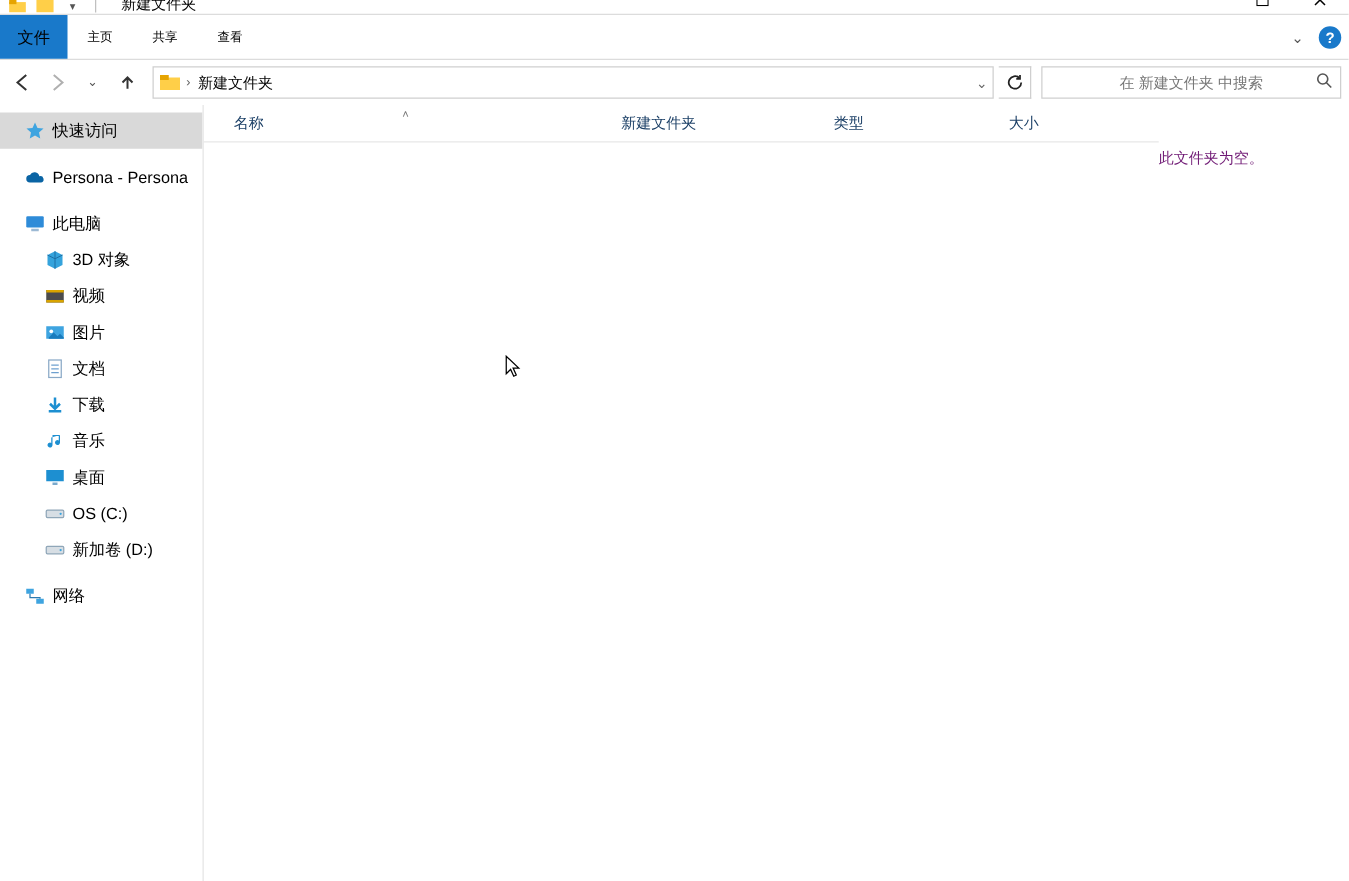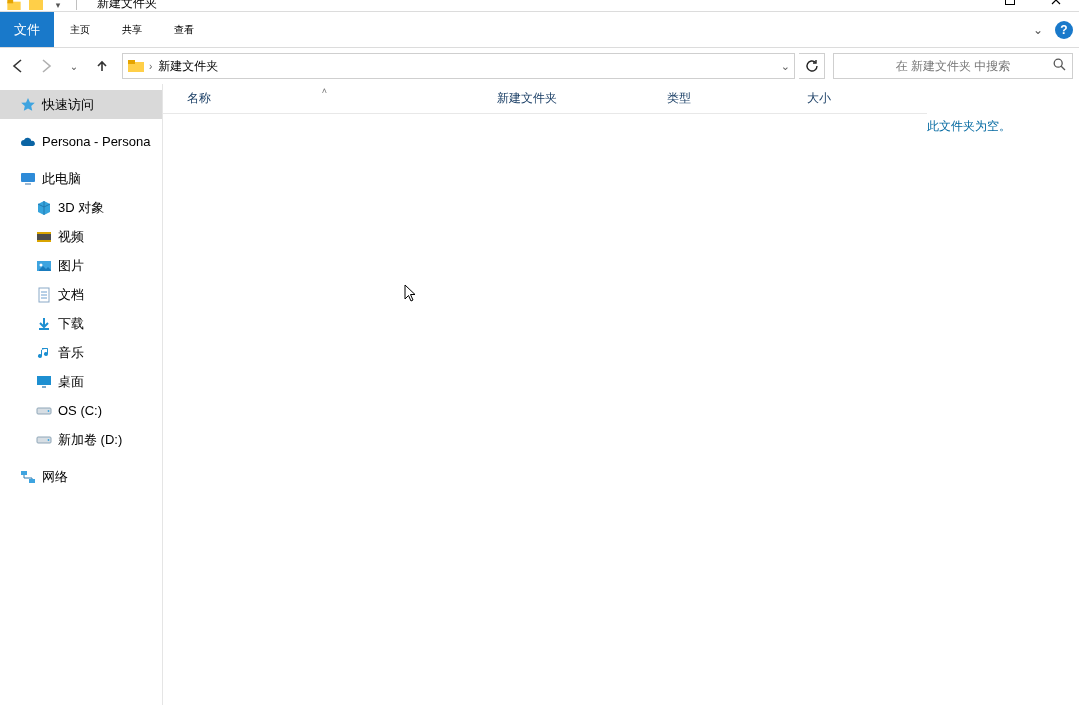--- a/index.html
+++ b/index.html
@@ -9,21 +9,21 @@
     .titlebar { height: 12px; background: #fff; display: flex; align-items: flex-end; border-bottom: 1px solid #dcdcdc; position: relative; }
     .titlebar .qat { display: flex; align-items: center; gap: 6px; padding-left: 6px; height: 12px; }
     .titlebar .qat .ic { width: 16px; height: 10px; display: flex; align-items: center; justify-content: center; }
     .titlebar .sep { width: 1px; height: 10px; background: #c0c0c0; margin: 0 4px; }
     .titlebar .title-txt { font-size: 12px; color: #000; margin-left: 10px; position: relative; top: -2px; }
     .titlebar .winctrl { position: absolute; right: 0; top: -10px; display: flex; }
     .titlebar .winctrl .wc { width: 46px; height: 20px; display: flex; align-items: center; justify-content: center; font-size: 12px; }
 
     
     .ribbon { height: 36px; background: #fff; display: flex; align-items: stretch; border-bottom: 1px solid #dcdcdc; position: relative; }
-    .ribbon .file-tab { background: #1979ca; color: #ffffff; padding: 0 14px; display: flex; align-items: center; font-size: 13px; }
+    .ribbon .file-tab { background: #1979ca; color: #000000; padding: 0 14px; display: flex; align-items: center; font-size: 13px; }
     .ribbon .tab { padding: 0 16px; display: flex; align-items: center; font-size: 10px; color: #000; }
     .ribbon .right { position: absolute; right: 6px; top: 0; height: 36px; display: flex; align-items: center; gap: 6px; }
     .ribbon .chev { color: #555; font-size: 12px; padding: 0 6px; }
     .ribbon .help { width: 18px; height: 18px; border-radius: 50%; background: #1979ca; color: #fff; display: flex; align-items: center; justify-content: center; font-size: 12px; font-weight: bold; }
 
     
     .navrow { height: 36px; background: #fff; display: flex; align-items: center; padding: 0 6px; gap: 4px; }
     .navrow .navbtn { width: 24px; height: 24px; display: flex; align-items: center; justify-content: center; color: #555; font-size: 16px; }
     .navrow .navbtn.dis { color: #b0b0b0; }
     .navrow .addr { flex: 1; height: 26px; border: 1px solid #cfcfcf; display: flex; align-items: center; padding: 0 4px; gap: 4px; margin-left: 4px; }
@@ -48,21 +48,21 @@
 
     
     .content { flex: 1; display: flex; }
     .cols { height: 30px; display: flex; align-items: center; border-bottom: 1px solid #e8e8e8; padding-left: 24px; font-size: 12px; color: #1b3f66; }
     .cols .col { display: flex; align-items: center; }
     .cols .col.name { width: 310px; position: relative; }
     .cols .col.name .sort { position: absolute; right: 170px; top: -4px; color: #777; font-size: 9px; }
     .cols .col.date { width: 170px; }
     .cols .col.type { width: 140px; }
     .cols .col.size { width: 120px; }
-    .empty { text-align: center; color: #0369a1; font-size: 12px; margin-top: 34px; }
+    .empty { text-align: center; color: #701a75; font-size: 12px; margin-top: 34px; }
 
     .cursor-arrow { position: absolute; left: 404px; top: 284px; pointer-events: none; }
 
     
     .svg { display: block; }
   </style>
 </head>
 <body>
 
 <div class="titlebar">

